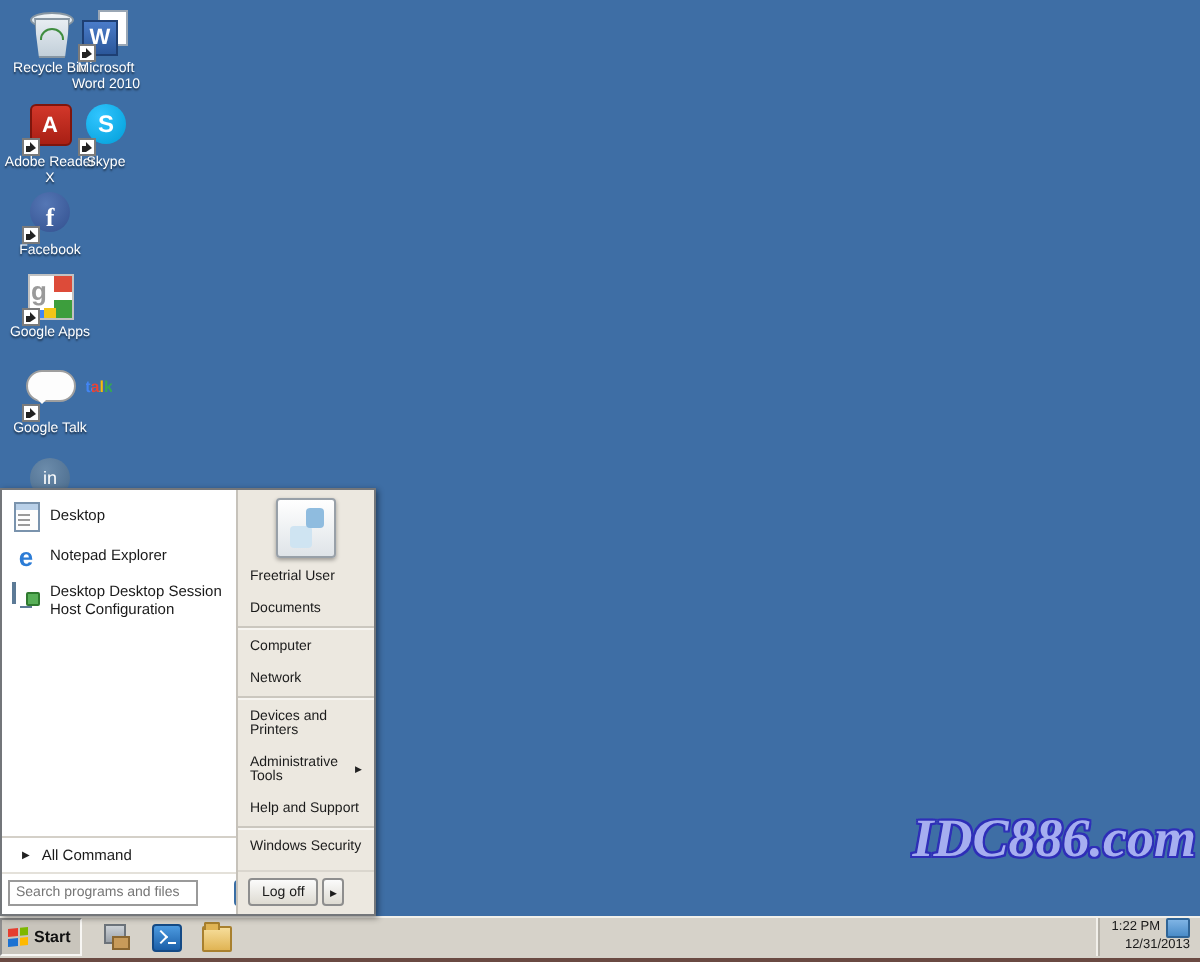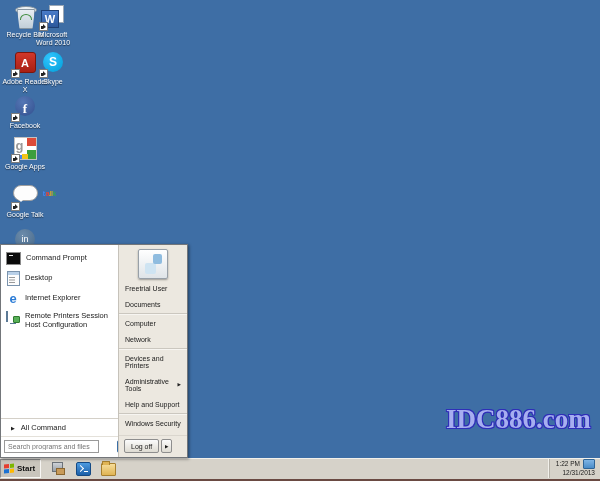--- a/index.html
+++ b/index.html
@@ -97,21 +97,21 @@
   .ic-folder{position:relative;width:15px;height:11px;background:linear-gradient(#f6dd9a,#e0b454);border:1px solid #a8802e;border-radius:1px;margin-top:2px;}
   .ic-folder:before{content:"";position:absolute;left:0;top:-3px;width:6px;height:3px;background:#e0b454;border:1px solid #a8802e;border-bottom:none;border-radius:1px 1px 0 0;}
 
   .tray{margin-left:auto;height:19px;margin-right:2px;display:flex;align-items:center;gap:3px;padding:0 3px 0 6px;border-left:1px solid #b5b1a8;box-shadow:-1px 0 0 #f2f0ea;}
   .clock{display:flex;flex-direction:column;align-items:flex-end;line-height:1.25;}
   .clock .row1{display:flex;align-items:center;gap:3px;}
   .clock .t,.clock .d{font-size:6.5px;color:#1a1a1a;}
   .net-icon{width:10px;height:8px;background:linear-gradient(#7fb4e4,#4a8cc8);border:1px solid #2f6496;border-radius:1px;}
 
   
-  .watermark{position:absolute;right:2px;top:406px;width:152px;text-align:left;z-index:40;pointer-events:none;line-height:1.02;}
+  .watermark{position:absolute;right:2px;top:406px;width:152px;text-align:right;z-index:40;pointer-events:none;line-height:1.02;font-style:italic;}
   .wm1{font-family:"Liberation Serif",serif;font-weight:bold;font-size:27px;color:#A6AEF0;
        text-shadow:-1px 0 #2F2FB8,1px 0 #2F2FB8,0 -1px #2F2FB8,0 1px #2F2FB8,-1px -1px #2F2FB8,1px 1px #2F2FB8,1px -1px #2F2FB8,-1px 1px #2F2FB8;}
   .wm2{font-family:"DejaVu Sans",sans-serif;font-weight:bold;font-size:21px;letter-spacing:3px;color:#C93B3B;margin-top:2px;
        text-shadow:-1px 0 #3B3BC9,1px 0 #3B3BC9,0 -1px #3B3BC9,0 1px #3B3BC9,-1px -1px #3B3BC9,1px 1px #3B3BC9;}
 </style>
 </head>
 <body>
 
 <div class="screen">
 
@@ -212,41 +212,35 @@
   <div class="dicon" style="left:2px;top:228px">
     <div class="dimg">
       <div class="ic-in">in</div>
     </div>
   </div>
 
   <div class="startmenu">
     <div class="sm-left">
       <div class="l-item">
         <span class="licon">
-            <span class="ic-cmd"></span>
-          </span>
-        <span class="lbl">Command Prompt</span>
-      </div>
-      <div class="l-item">
-        <span class="licon">
             <span class="ic-note"></span>
           </span>
         <span class="lbl">Desktop</span>
       </div>
       <div class="l-item">
         <span class="licon">
             <span class="ic-ie">e</span>
           </span>
-        <span class="lbl">Internet Explorer</span>
+        <span class="lbl">Notepad Explorer</span>
       </div>
       <div class="l-item" style="align-items:flex-start">
         <span class="licon">
           <span class="ic-rdsh"><span class="scr"></span><span class="base"></span><span class="dot"></span></span>
         </span>
-        <span class="lbl">Remote Printers Session Host Configuration</span>
+        <span class="lbl">Desktop Desktop Session Host Configuration</span>
       </div>
 
       <div class="ap-sep"></div>
       <div class="all-programs">
         <span class="ap-arrow">▶</span>
         <span>All Command</span>
       </div>
       <div class="search-row">
         <input class="search-input" type="text" placeholder="Search programs and files" style="">
         <button class="search-btn">

